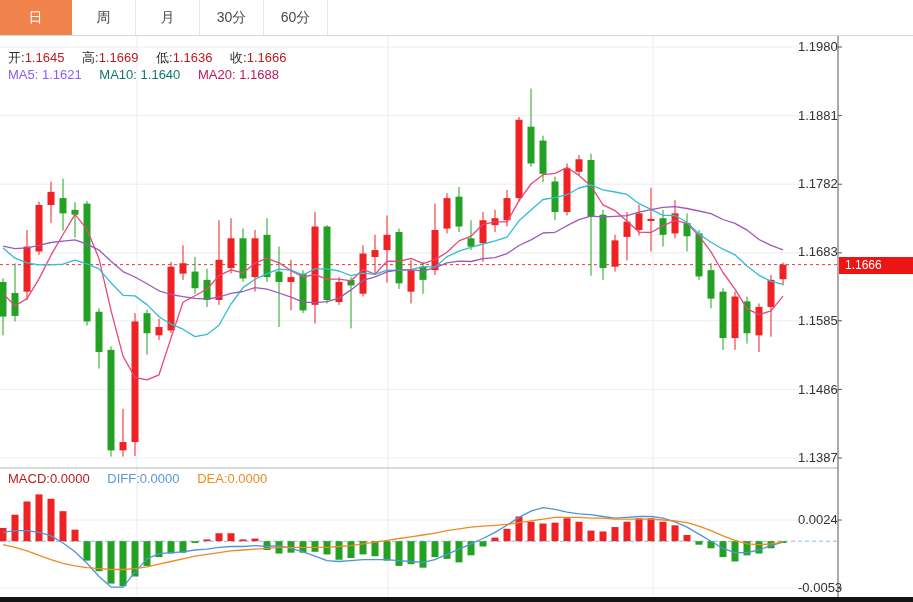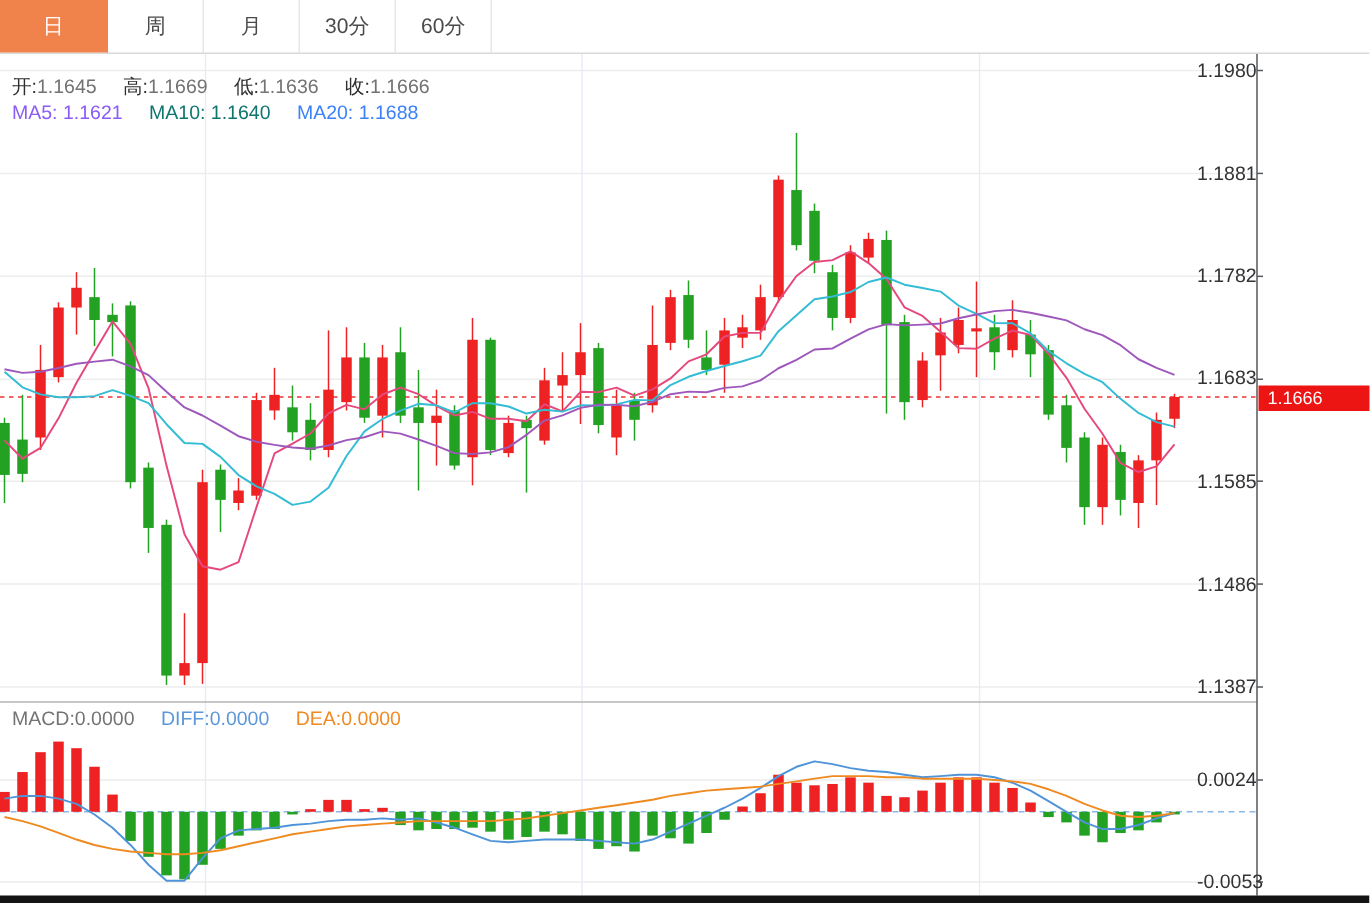--- a/index.html
+++ b/index.html
@@ -7,24 +7,24 @@
        font-family:"Liberation Sans","DejaVu Sans",sans-serif;}
   .tabs{position:absolute;top:0;left:0;width:913px;height:36px;background:#fff;
         border-bottom:1px solid #d9d9d9;display:flex;z-index:6;box-sizing:border-box}
   .tab{width:64px;height:35px;line-height:35px;text-align:center;font-size:14px;color:#4a4a4a;
        border-right:1px solid #e7e7e7;box-sizing:border-box;cursor:pointer;user-select:none}
   .tab.active{width:72px;background:#f0824c;color:#fff;border-right:1px solid #f0824c}
   #chart-svg{position:absolute;top:0;left:0;z-index:1}
   .legend{position:absolute;left:8px;font-size:13px;z-index:5;white-space:nowrap;letter-spacing:0}
   .legend .lbl{color:#2e2e2e}
   .legend .gap{display:inline-block;width:14px}
-  .v-red{color:#737373}
+  .v-red{color:#b91c1c}
   .v-pink{color:#8b5cf6}
   .v-cyan{color:#0f766e}
-  .v-purple{color:#3b82f6}
+  .v-purple{color:#be185d}
   .v-blue{color:#5b97d8}
   .v-orange{color:#ef8a20}
   .axis-label{position:absolute;left:798px;font-size:13px;color:#333;z-index:3}
   .price-tag{position:absolute;left:839px;top:257px;width:74px;height:17px;background:#ed1414;
              color:#fff;font-size:12px;line-height:17px;padding-left:6px;box-sizing:border-box;z-index:4}
 </style>
 </head>
 <body>
 
 <div class="tabs">

